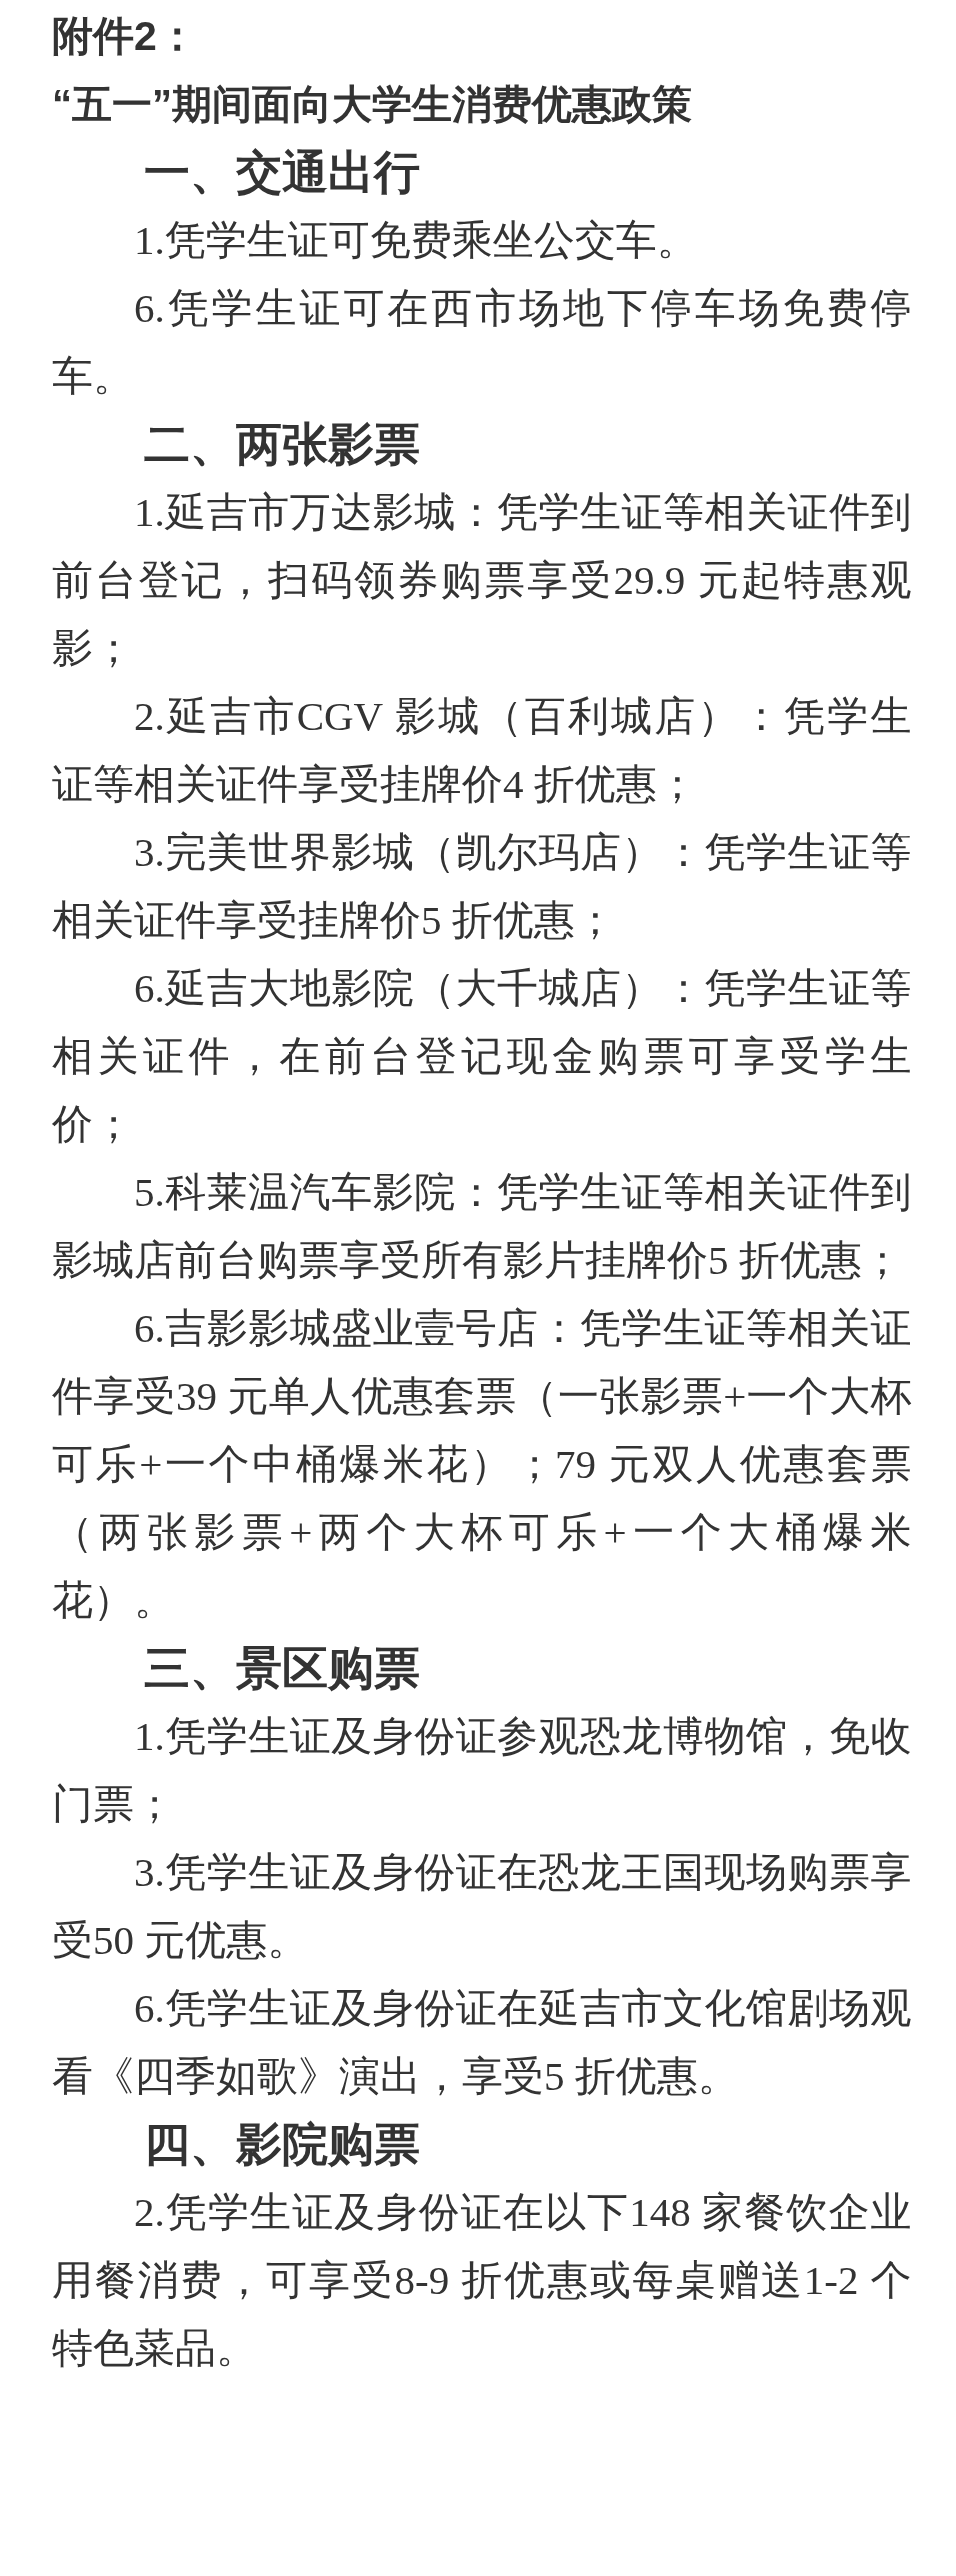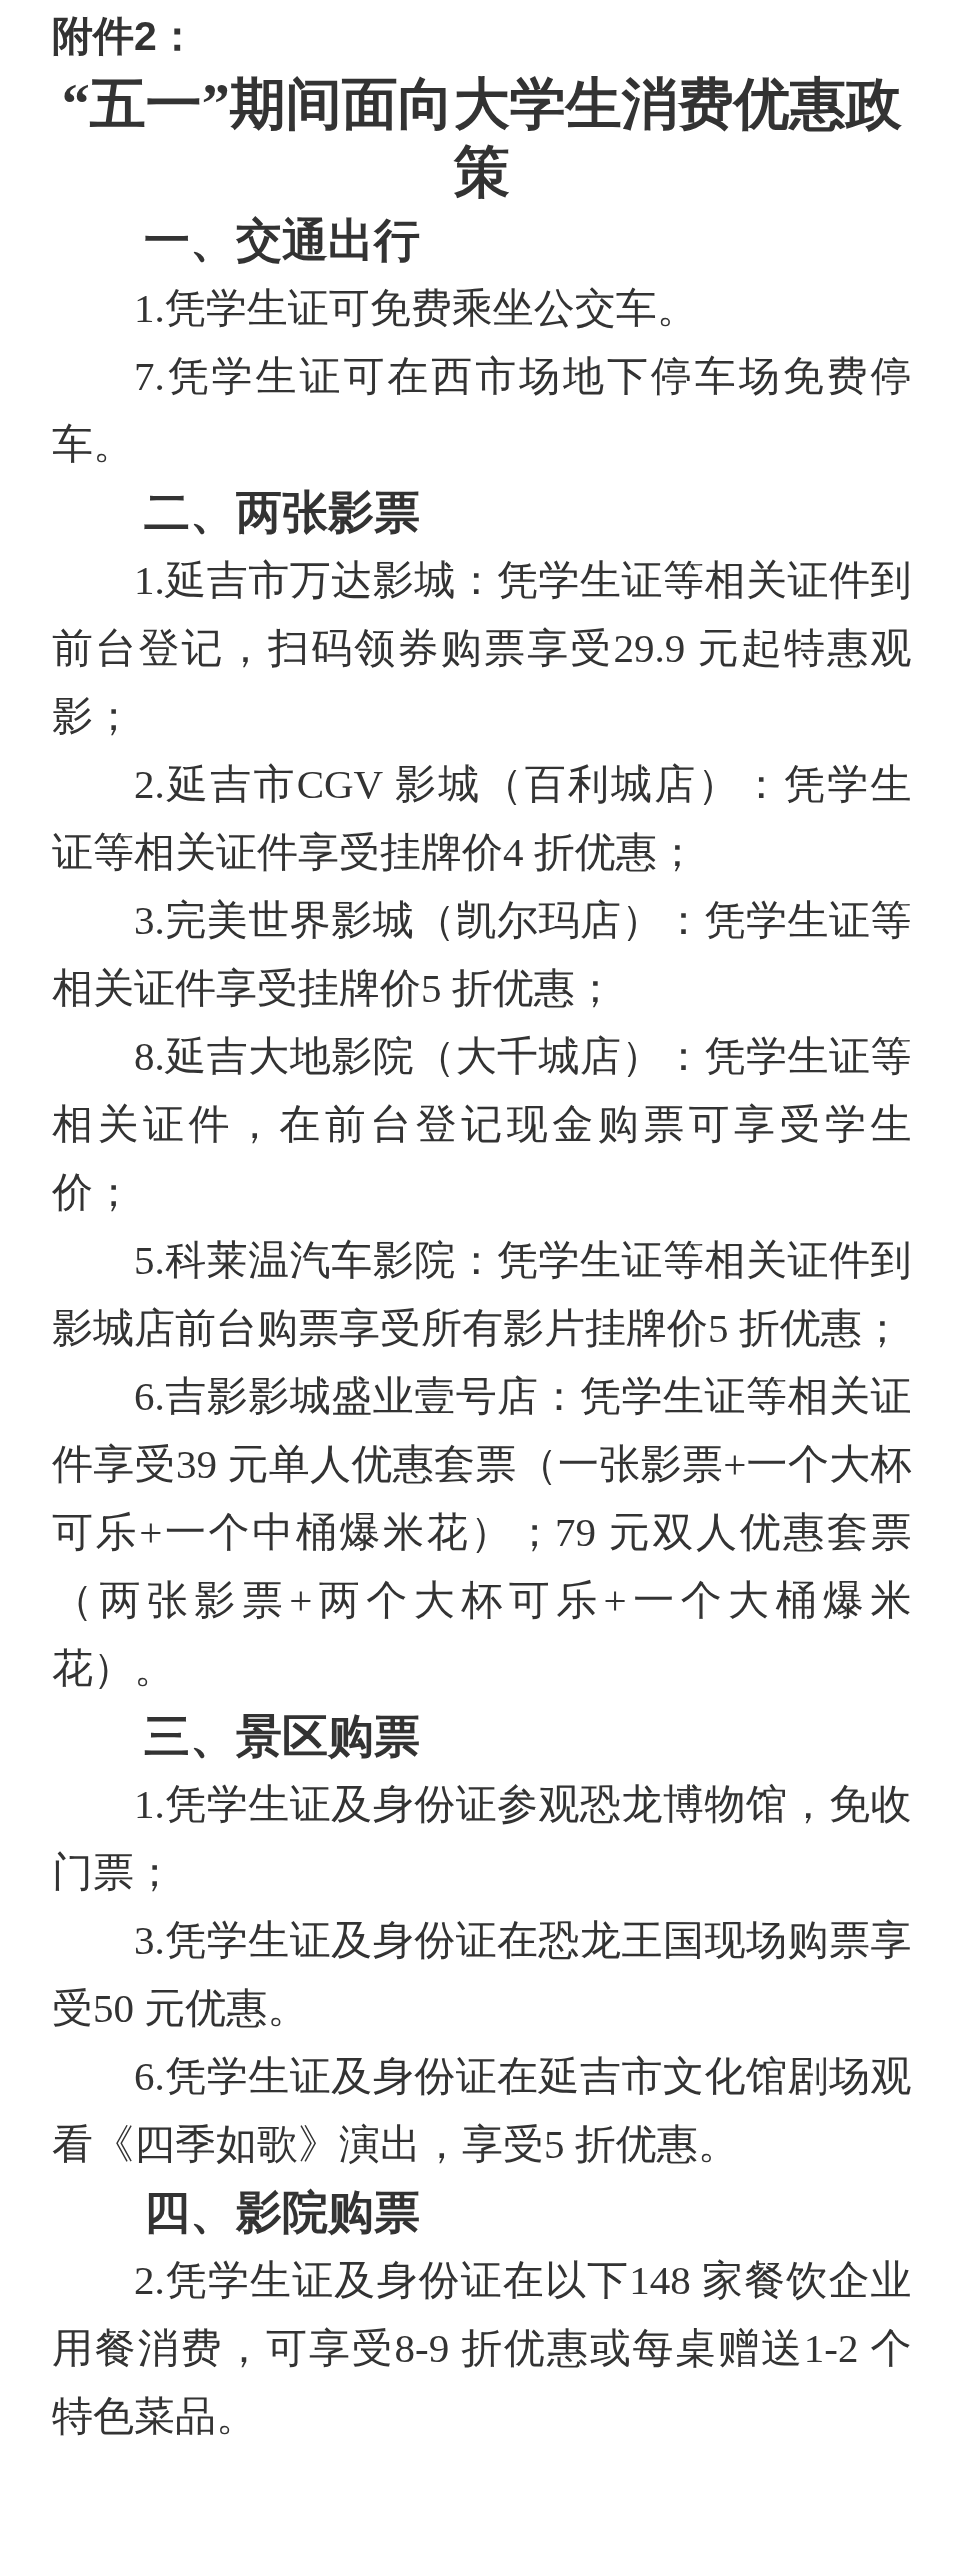--- a/index.html
+++ b/index.html
@@ -24,25 +24,24 @@
     margin: 0;
     padding: 0;
   }
   .attachment-label {
     font-family: "Liberation Sans", "DejaVu Sans", sans-serif;
     font-weight: 700;
     text-indent: 0;
     text-align: left;
   }
   .doc-title {
-    font-family: Liberation Serif, serif;
+    font-family: Liberation Sans, sans-serif;
     font-weight: 700;
-    font-size: 56px;
+    font-size: 40px;
     line-height: 68px;
-    text-align: center;
     text-indent: 0;
   }
   .section-heading {
     font-family: "Liberation Sans", "DejaVu Sans", sans-serif;
     font-weight: 700;
     font-size: 46px;
     line-height: 68px;
     text-indent: 2em;
     text-align: left;
   }
@@ -54,27 +53,27 @@
 <body>
 
 <div class="page">
 
   <p class="attachment-label">附件2：</p>
 
   <h1 class="doc-title">“五一”期间面向大学生消费优惠政策</h1>
 
   <h2 class="section-heading">一、交通出行</h2>
   <p class="policy-item">1.凭学生证可免费乘坐公交车。</p>
-  <p class="policy-item">7.凭学生证可在西市场地下停车场免费停车。</p>
+  <p class="policy-item">6.凭学生证可在西市场地下停车场免费停车。</p>
 
   <h2 class="section-heading">二、两张影票</h2>
   <p class="policy-item">1.延吉市万达影城：凭学生证等相关证件到前台登记，扫码领券购票享受29.9 元起特惠观影；</p>
   <p class="policy-item">2.延吉市CGV 影城（百利城店）：凭学生证等相关证件享受挂牌价4 折优惠；</p>
   <p class="policy-item">3.完美世界影城（凯尔玛店）：凭学生证等相关证件享受挂牌价5 折优惠；</p>
-  <p class="policy-item">8.延吉大地影院（大千城店）：凭学生证等相关证件，在前台登记现金购票可享受学生价；</p>
+  <p class="policy-item">6.延吉大地影院（大千城店）：凭学生证等相关证件，在前台登记现金购票可享受学生价；</p>
   <p class="policy-item">5.科莱温汽车影院：凭学生证等相关证件到影城店前台购票享受所有影片挂牌价5 折优惠；</p>
   <p class="policy-item">6.吉影影城盛业壹号店：凭学生证等相关证件享受39 元单人优惠套票（一张影票+一个大杯可乐+一个中桶爆米花）；79 元双人优惠套票（两张影票+两个大杯可乐+一个大桶爆米花）。</p>
 
   <h2 class="section-heading">三、景区购票</h2>
   <p class="policy-item">1.凭学生证及身份证参观恐龙博物馆，免收门票；</p>
   <p class="policy-item">3.凭学生证及身份证在恐龙王国现场购票享受50 元优惠。</p>
   <p class="policy-item">6.凭学生证及身份证在延吉市文化馆剧场观看《四季如歌》演出，享受5 折优惠。</p>
 
   <h2 class="section-heading">四、影院购票</h2>
   <p class="policy-item">2.凭学生证及身份证在以下148 家餐饮企业用餐消费，可享受8-9 折优惠或每桌赠送1-2 个特色菜品。</p>

